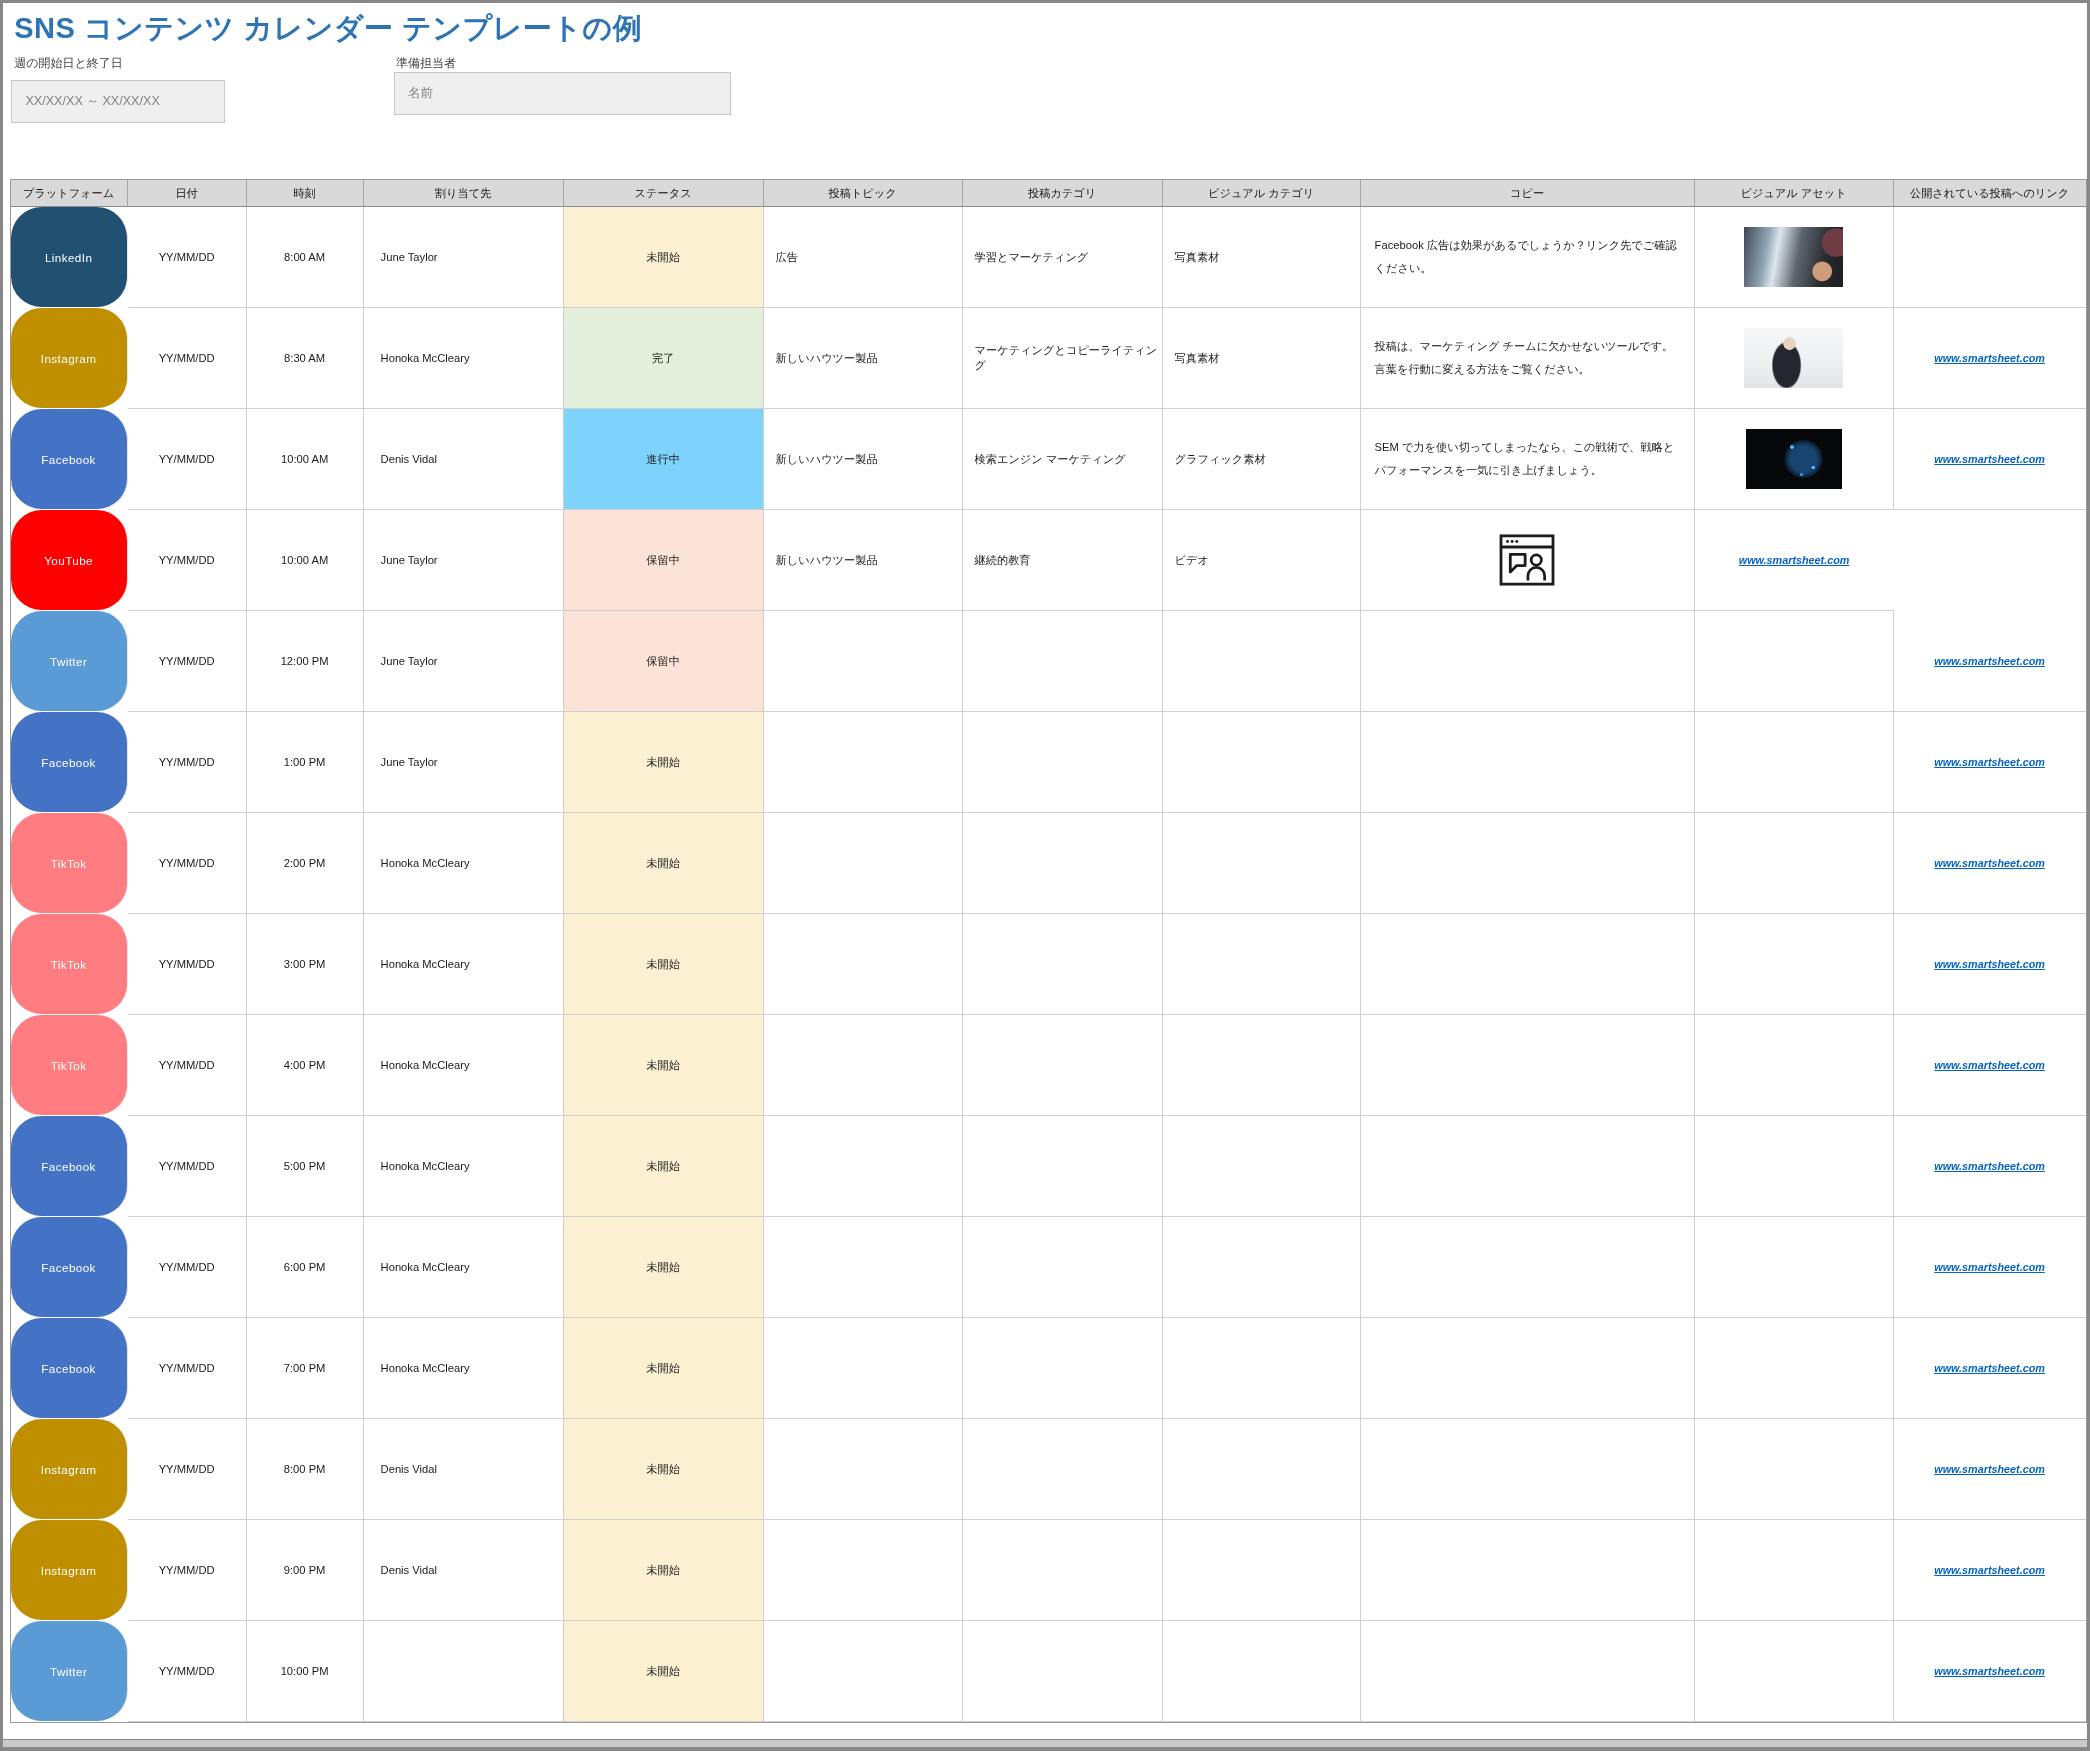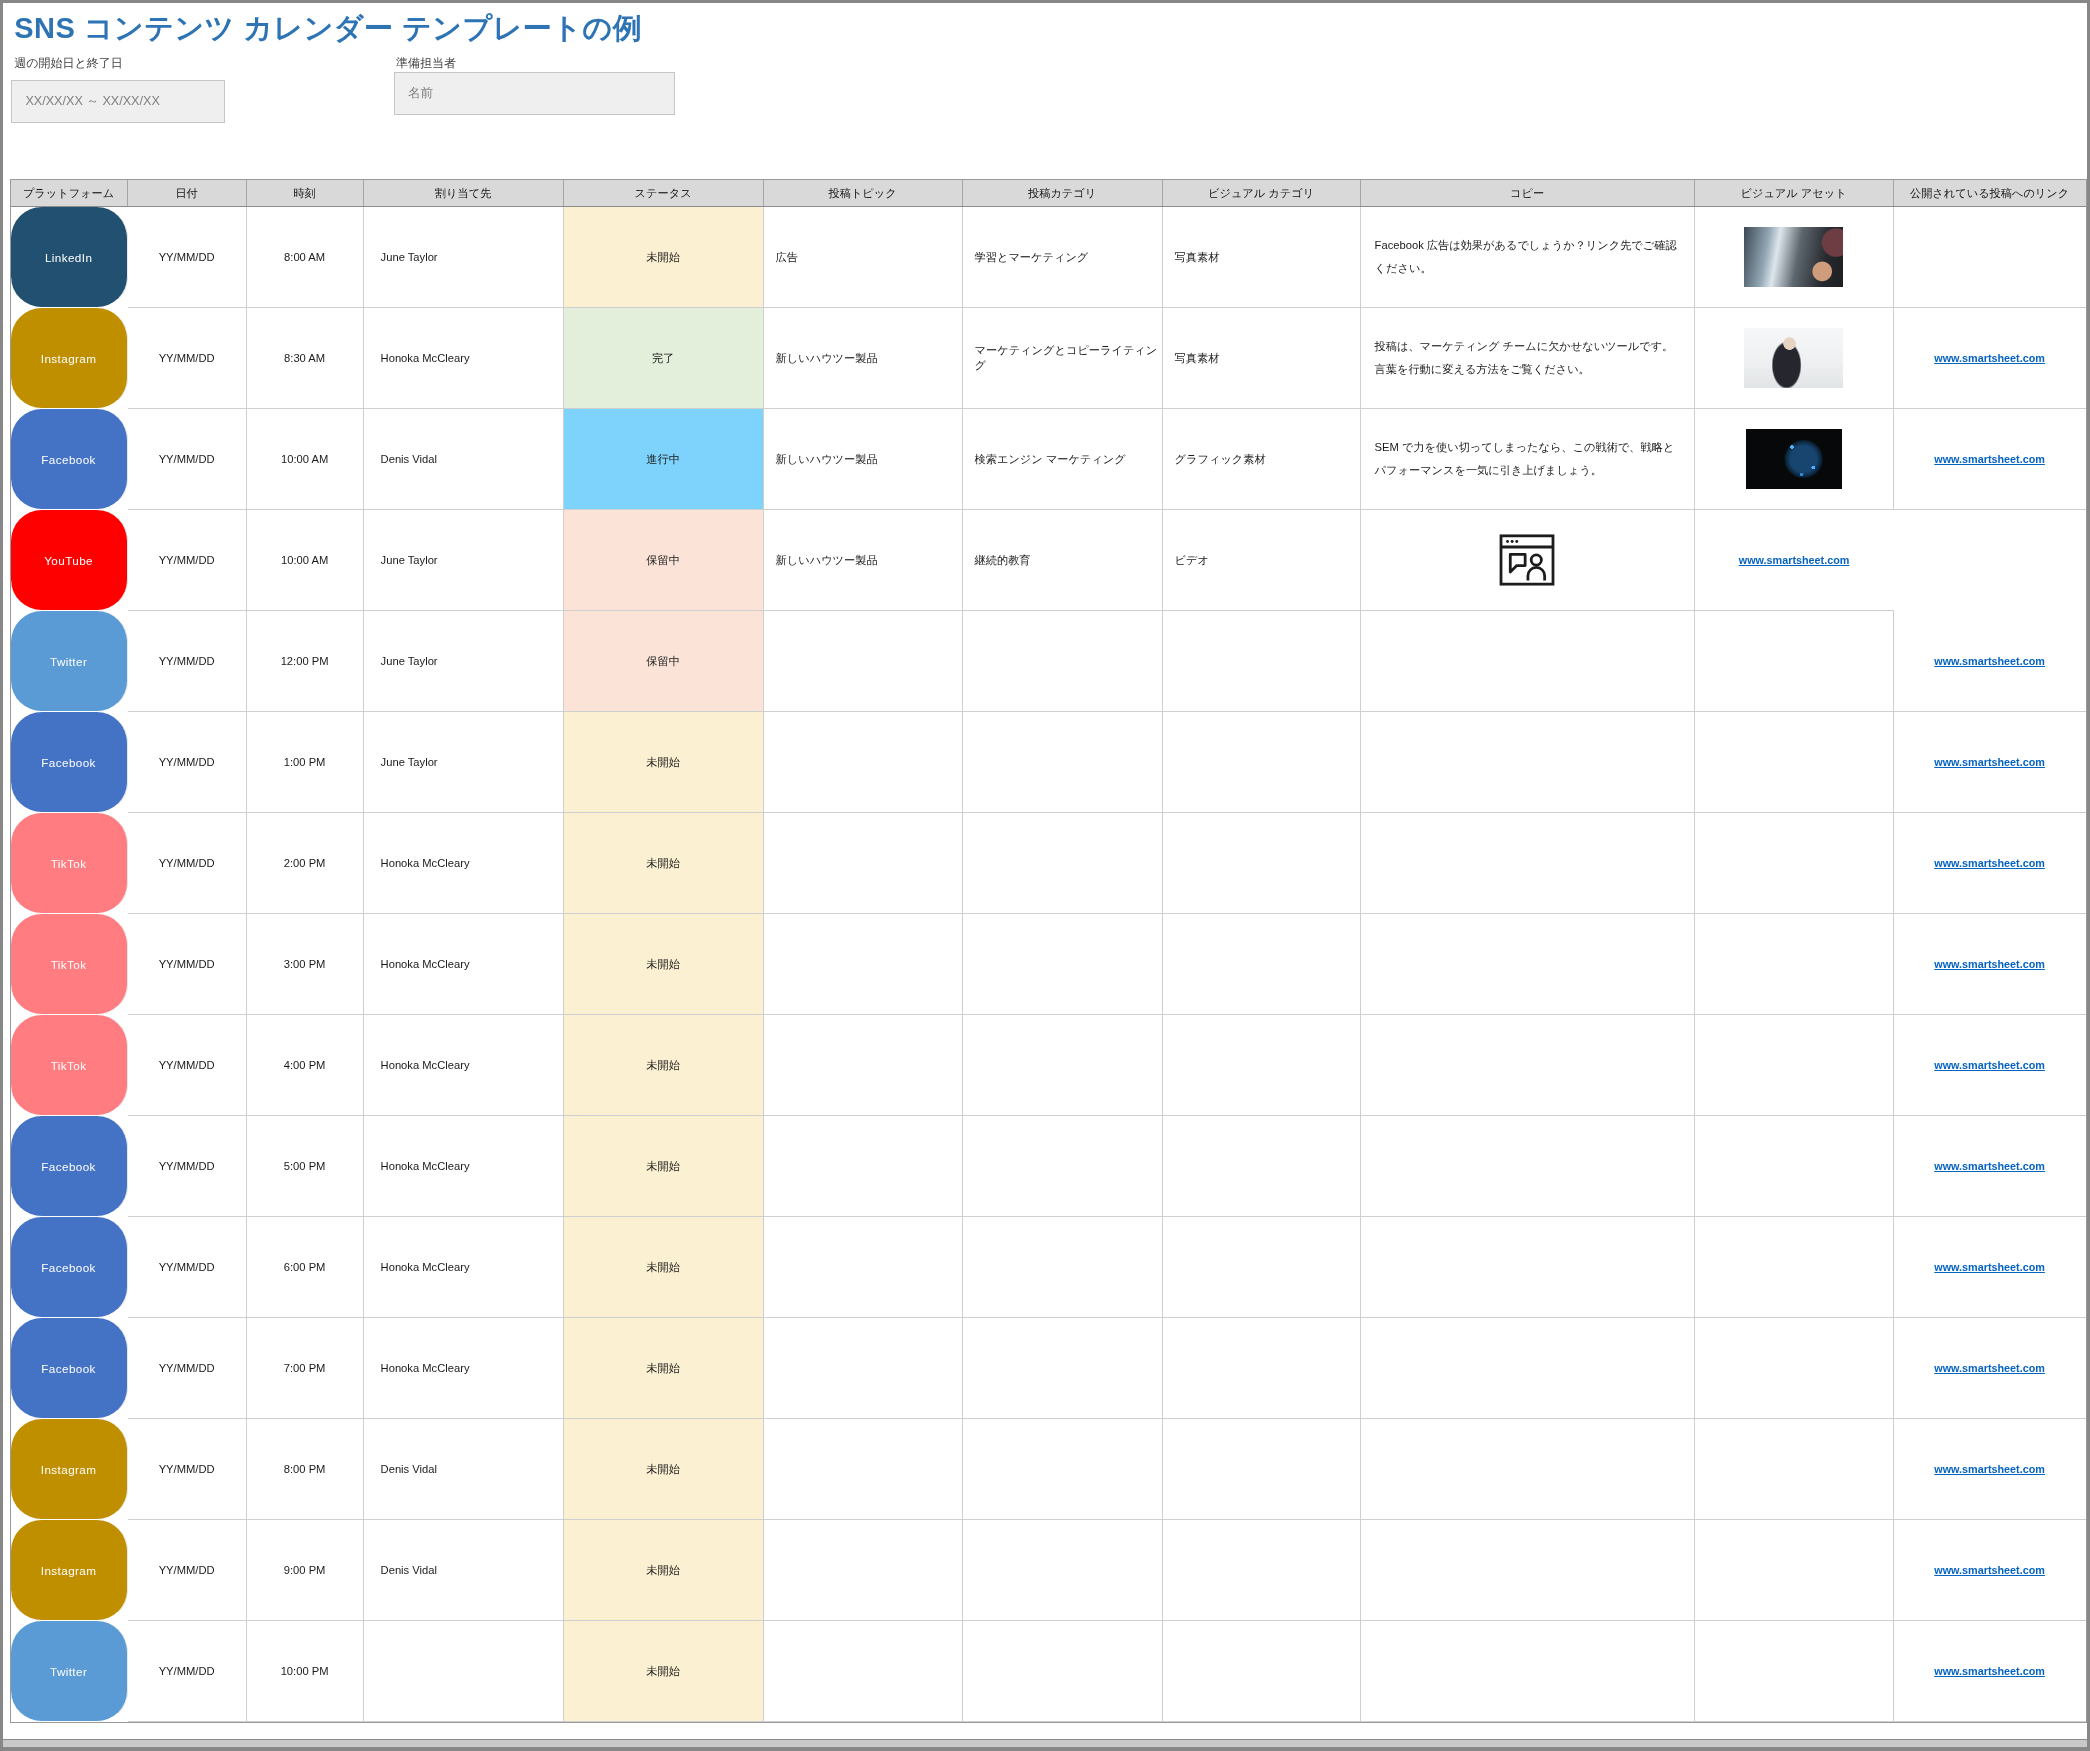--- a/index.html
+++ b/index.html
@@ -15,21 +15,21 @@
   .field-label{position:absolute; font-size:12px; color:#3f3f3f;}
   .field-box{
     position:absolute; box-sizing:border-box; height:43px;
     background:#EFEFEF; border:0.9px solid #C6C6C6;
     display:flex; align-items:center; padding-left:13px;
     font-size:12.6px; color:#808080;
   }
   .lbl-week{left:11.2px; top:52px;}
   .box-week{left:8.4px; top:77px; width:214px;}
   .lbl-owner{left:393px; top:52px;}
-  .box-owner{left:391px; top:69px; width:281px;}
+  .box-owner{left:391px; top:69px; width:337px;}
 
   .table{
     position:absolute; left:6.6px; top:176px; width:2077px;
     border:0.9px solid #9a9a9a; box-sizing:border-box; background:#fff;
   }
   .grid{
     display:grid;
     grid-template-columns:117px 119px 117px 200px 200px 199px 200px 198px 334px 199px 1fr;
   }
   .thead{background:#D9D9D9; border-bottom:0.9px solid #8c8c8c;}
@@ -52,21 +52,21 @@
   .left{padding-left:12px;}
   .pad18{padding-left:17px;}
   .platform{
     justify-content:center; color:#fff; font-size:11.7px; letter-spacing:0.4px;
     border-bottom:1.9px solid #ffffff; border-right:0.9px solid #e8e8e8;border-radius:31px;
   }
   .copy{padding:12px 14px; line-height:2.05;}
   .copy span{display:block;}
   .post-link{
     color:#0563C1; font-weight:bold; font-size:10.8px;
-    text-decoration:underline; cursor:pointer;
+    text-decoration:underline; cursor:pointer;font-style:italic;
   }
   .asset{flex:none;}
   .photo-laptop-typing{
     width:99px; height:60px;
     background:
       radial-gradient(circle 10.3px at 79% 74%, #cf9d7c 0 90%, rgba(0,0,0,0) 100%),
       radial-gradient(circle 15px at 93% 26%, #6e3d44 0 90%, rgba(0,0,0,0) 100%),
       linear-gradient(100deg,#3c4854 0%,#93a7b5 24%,#dde6ec 34%,#5d666e 54%,#26292d 80%,#1d1f22 100%);
   }
   .photo-person-desk{

